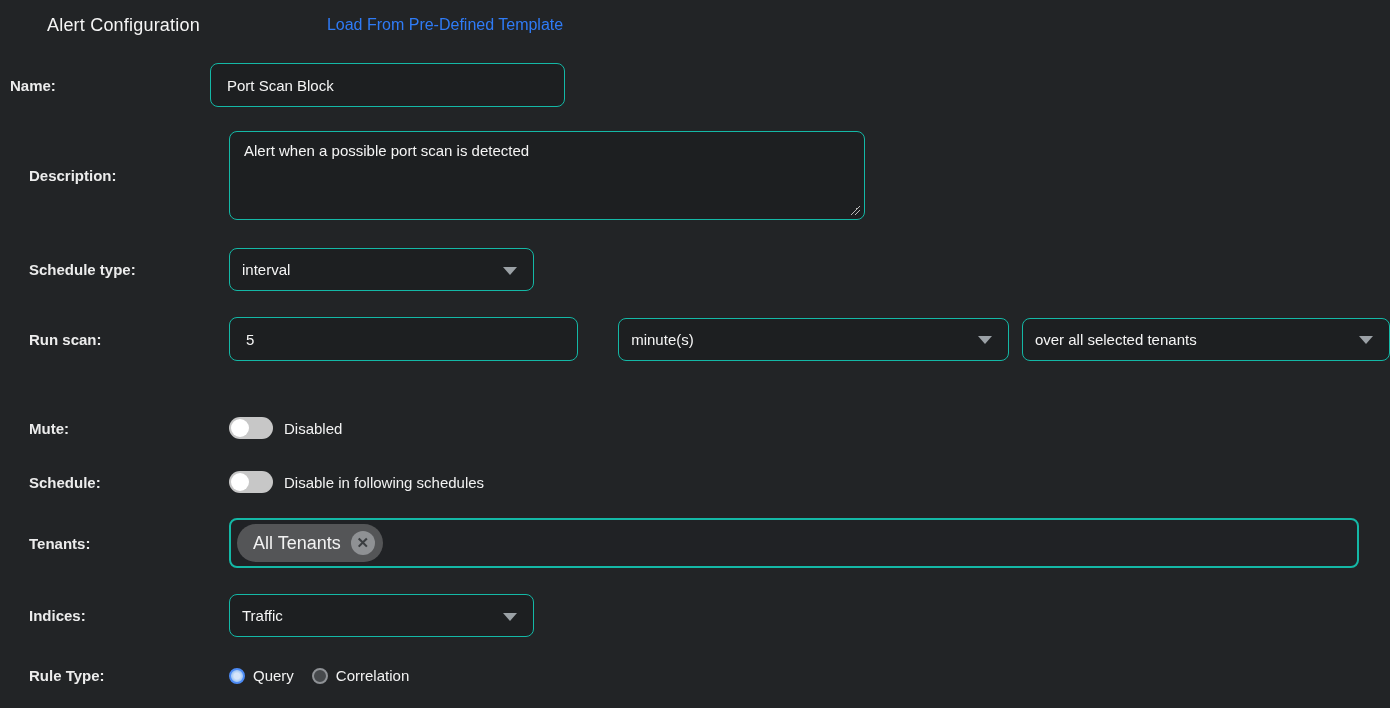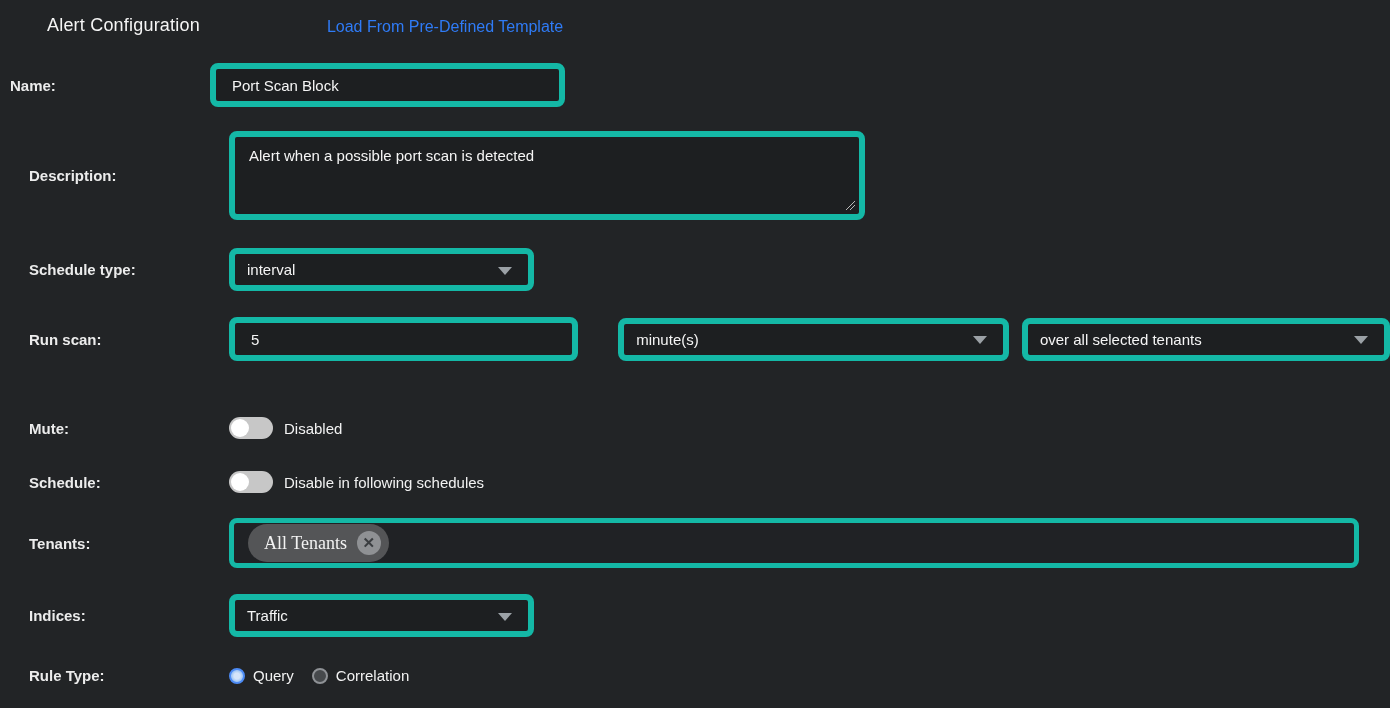--- a/index.html
+++ b/index.html
@@ -6,31 +6,31 @@
   html,body { width:1390px; height:708px; }
   body {
     background:#222426;
     font-family:"Liberation Sans", sans-serif;
     color:#f2f2f2;
     overflow:hidden;
   }
   .page { width:1390px; height:708px; position:relative; }
 
   
-  .header { display:flex; align-items:flex-end; padding:14px 5px 0 47px; height:36px; }
+  .header { display:flex; align-items:center; padding:14px 5px 0 47px; height:36px; }
   .page-title { font-size:18px; font-weight:500; color:#f5f5f5; letter-spacing:.2px; }
   .template-link { margin-left:127px; font-size:16px; color:#2f7bf6; cursor:pointer; }
 
   
   .row { display:flex; align-items:center; margin-left:29px; }
   .lbl { width:200px; font-size:15px; font-weight:bold; color:#ececec; flex:0 0 200px; }
 
   
   .tbox {
-    background:#1d1f21; border:6px solid #14b8a6; border-radius:8px;
+    background:#1d1f21; border:1px solid #14b8a6; border-radius:8px;
     color:#f5f5f5; font-size:15px; font-family:"Liberation Sans", sans-serif;
     outline:none;
   }
   .input-name, .input-number { width:355px; height:44px; padding:0 16px; }
   .textarea {
     width:636px; height:89px; padding:9px 14px; resize:none; position:relative;
     line-height:20px;
   }
   .resize-grip {
     position:absolute; right:4px; bottom:4px; width:10px; height:10px;
@@ -58,22 +58,22 @@
     position:relative; cursor:pointer; flex:0 0 44px;
   }
   .toggle .knob {
     position:absolute; left:2px; top:2px; width:18px; height:18px;
     border-radius:50%; background:#ffffff;
   }
   .toggle-label { margin-left:11px; font-size:15px; color:#f2f2f2; }
 
   
   .chipbox {
-    width:1130px; height:50px; border:5px solid #14b8a6; border-radius:8px;
-    background:#202225; display:flex; align-items:center; padding:0 14px;font-family:Liberation Serif, serif;
+    width:1130px; height:50px; border:2px solid #14b8a6; border-radius:8px;
+    background:#202225; display:flex; align-items:center; padding:0 6px;
   }
   .chip {
     display:flex; align-items:center; height:38px; border-radius:19px;
     background:#545557; padding:0 8px 0 16px; cursor:default;
   }
   .chip-text { font-size:18px; color:#f2f2f2; }
   .chip-x {
     margin-left:10px; width:24px; height:24px; border-radius:50%;
     background:#8f9194; color:#3a3d40; font-size:15px; line-height:24px;
     text-align:center; cursor:pointer; font-weight:bold;

